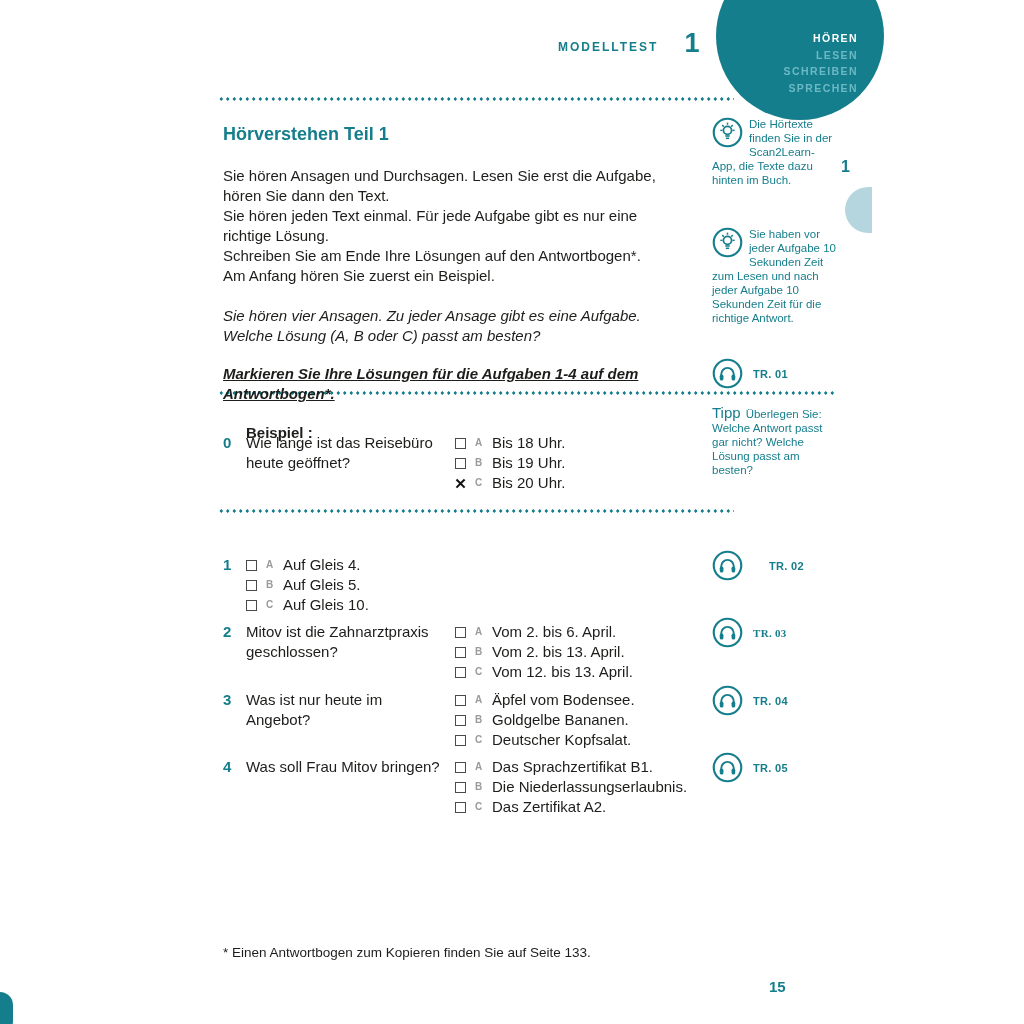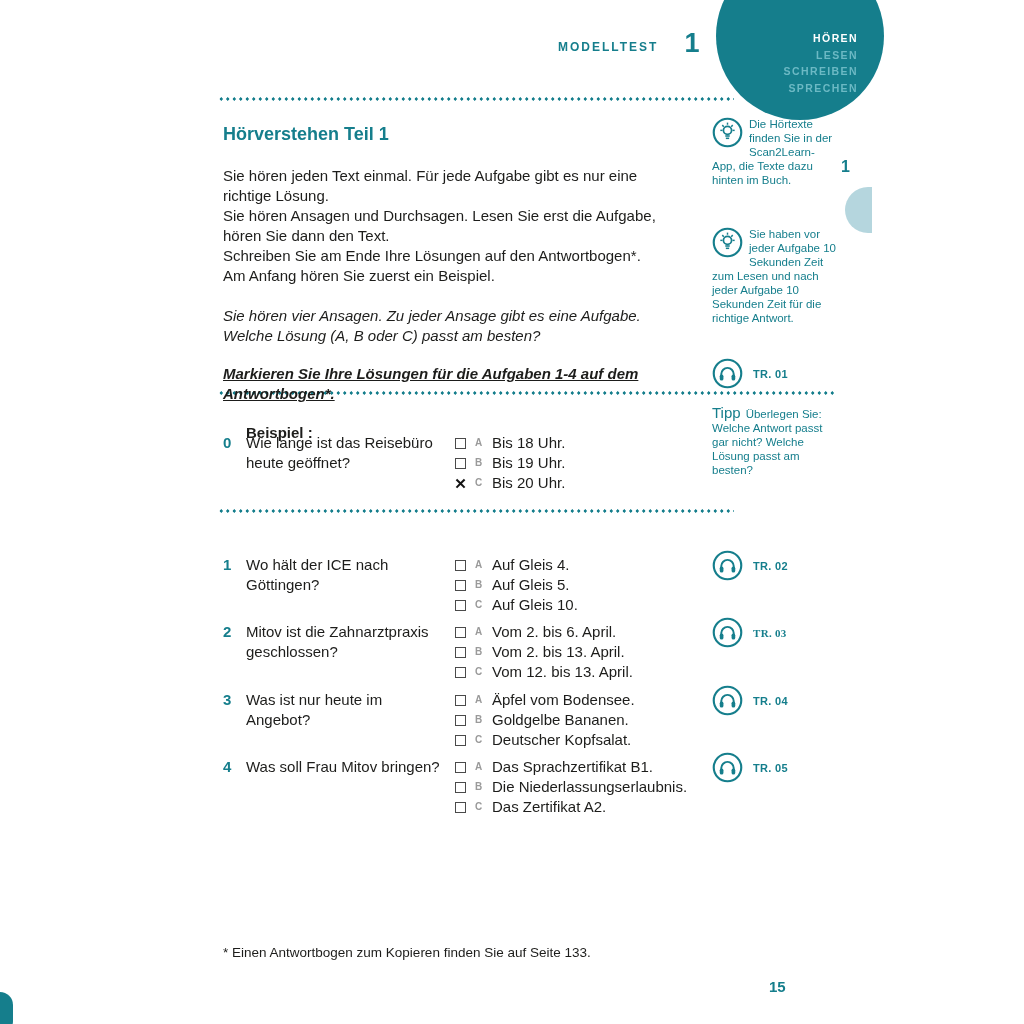--- a/index.html
+++ b/index.html
@@ -61,21 +61,21 @@
 
   
   .side-tip{position:absolute;width:126px;font-size:11.5px;line-height:14px;color:var(--teal);}
   .tip-1{left:712px;top:117px;}
   .tip-2{left:712px;top:227px;}
   .side-icon{width:31px;height:31px;display:block;}
   .side-tip .side-icon{float:left;margin:0 6px 2px 0;}
   .track{position:absolute;left:712px;display:flex;align-items:center;}
   .track-label{margin-left:10px;font-size:11px;font-weight:bold;color:var(--teal);letter-spacing:.3px;}
   .track-01{top:358px;}
-  .track-02{top:550px;}
+  .track-02{top:550px;gap:16px;}
   .track-03{top:617px;font-family:Liberation Serif, serif;}
   .track-04{top:685px;}
   .track-05{top:752px;}
   .tipp-box{position:absolute;left:712px;top:406px;width:128px;font-size:11.5px;line-height:14px;color:var(--teal);}
   .tipp-label{font-size:15px;font-weight:normal;color:var(--teal);margin-right:5px;}
 
   
   .footnote{position:absolute;left:223px;top:945px;font-size:13.5px;color:var(--ink);}
   .page-number{position:absolute;left:769px;top:978px;font-size:15px;font-weight:bold;color:var(--teal);}
 </style>
@@ -124,22 +124,22 @@
   <div class="chapter-tab-bump"></div>
   <div class="corner-accent"></div>
 
   <div class="dotline dotline-1"></div>
   <div class="dotline dotline-2"></div>
   <div class="dotline dotline-3"></div>
 
   <h1 class="section-title">Hörverstehen Teil 1</h1>
 
   <div class="instructions">
+    <div>Sie hören Ansagen und Durchsagen. Lesen Sie erst die Aufgabe, hören Sie dann den Text.</div>
     <div>Sie hören jeden Text einmal. Für jede Aufgabe gibt es nur eine richtige Lösung.</div>
-    <div>Sie hören Ansagen und Durchsagen. Lesen Sie erst die Aufgabe, hören Sie dann den Text.</div>
     <div>Schreiben Sie am Ende Ihre Lösungen auf den Antwortbogen*.</div>
     <div>Am Anfang hören Sie zuerst ein Beispiel.</div>
     <div class="note-italic">Sie hören vier Ansagen. Zu jeder Ansage gibt es eine Aufgabe. Welche Lösung (A, B oder C) passt am besten?</div>
     <div class="note-bold">Markieren Sie Ihre Lösungen für die Aufgaben 1-4 auf dem Antwortbogen*.</div>
   </div>
 
   <div class="beispiel-label">Beispiel :</div>
 
   <div class="q-block block-example">
     <div class="q-num">0</div>
@@ -158,21 +158,20 @@
       <div class="opt-row">
         <span class="checkbox checked"></span>
         <span class="opt-letter">C</span>
         <span class="opt-text">Bis 20 Uhr.</span>
       </div>
     </div>
   </div>
 
   <div class="q-block block-q1">
     <div class="q-num">1</div>
-    <div class="q-text">Wo hält der ICE nach Göttingen?</div>
     <div class="q-opts">
       <div class="opt-row">
         <span class="checkbox"></span>
         <span class="opt-letter">A</span>
         <span class="opt-text">Auf Gleis 4.</span>
       </div>
       <div class="opt-row">
         <span class="checkbox"></span>
         <span class="opt-letter">B</span>
         <span class="opt-text">Auf Gleis 5.</span>

